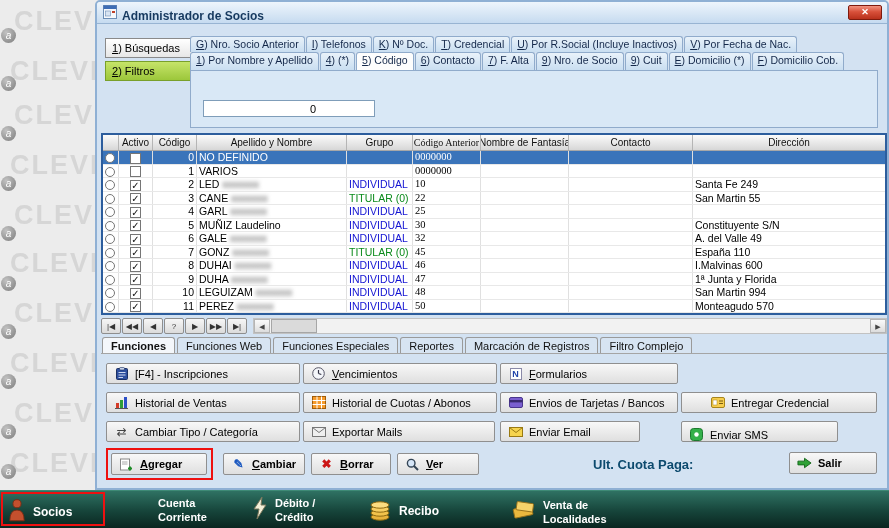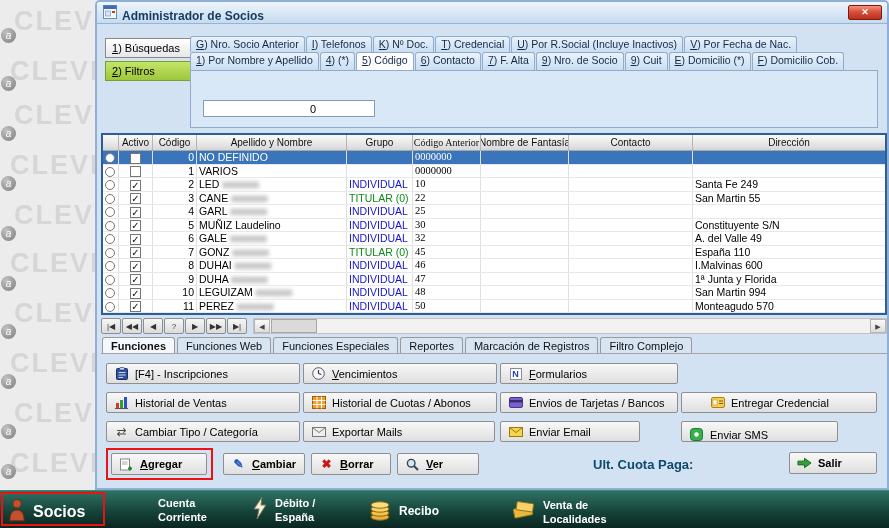--- a/index.html
+++ b/index.html
@@ -74,21 +74,21 @@
   #b-borrar{left:214px;top:451px;width:80px;height:22px;font-weight:bold;}
   #b-ver{left:300px;top:451px;width:82px;height:22px;font-weight:bold;}
   #ult{position:absolute;left:496px;top:455px;font-size:13px;font-weight:bold;color:#0c4a6e;}
   #b-salir{left:692px;top:450px;width:88px;height:22px;font-weight:bold;}
   #hl-agregar{position:absolute;left:9px;top:446px;width:107px;height:32px;border:2px solid #ee1111;pointer-events:none;}
 
   
   #taskbar{position:absolute;left:0;top:490px;width:889px;height:38px;background:linear-gradient(#2f7263,#16443a 55%,#0a2620);border-top:1px solid #3e8a75;}
   .titem{position:absolute;color:#fff;font-weight:bold;display:flex;align-items:center;gap:7px;cursor:pointer;}
   .titem .tl1{font-size:11px;line-height:14px;}
-  #t-socios{left:8px;top:7px;font-size:16px;}
+  #t-socios{left:8px;top:7px;font-size:12px;}
   #t-cuenta{left:158px;top:5px;}
   #t-debito{left:252px;top:5px;}
   #t-recibo{left:370px;top:6px;font-size:12px;}
   #t-venta{left:512px;top:7px;}
   #hl-socios{position:absolute;left:1px;top:492px;width:104px;height:34px;border:2px solid #ee1111;z-index:5;pointer-events:none;}
 </style>
 </head>
 <body>
 
 <div id="wmlayer" style="position:absolute;left:0;top:0;width:95px;height:490px;overflow:hidden;">
@@ -500,21 +500,21 @@
     </span>
   </div>
   <div class="titem" id="t-debito">
     <span>
       <svg viewBox="0 0 16 24" width="16" height="24">
           <polygon points="10,1 2,13 7,13 5,23 14,9 9,9" fill="#f3efd8" stroke="#77755a"></polygon>
         </svg>
     </span>
     <span>
       <span class="tl1" style="display:block">Débito /</span>
-      <span class="tl1" style="display:block">España</span>
+      <span class="tl1" style="display:block">Crédito</span>
     </span>
   </div>
   <div class="titem" id="t-recibo">
     <span>
       <svg viewBox="0 0 22 24" width="22" height="24">
           <ellipse cx="10" cy="20" rx="9" ry="3.2" fill="#e8b33c" stroke="#8f6a10"></ellipse>
           <ellipse cx="10" cy="16" rx="9" ry="3.2" fill="#f2c34c" stroke="#8f6a10"></ellipse>
           <ellipse cx="10" cy="12" rx="9" ry="3.2" fill="#f7cf62" stroke="#8f6a10"></ellipse>
           <ellipse cx="10" cy="8" rx="9" ry="3.2" fill="#fbdd80" stroke="#8f6a10"></ellipse>
         </svg>

